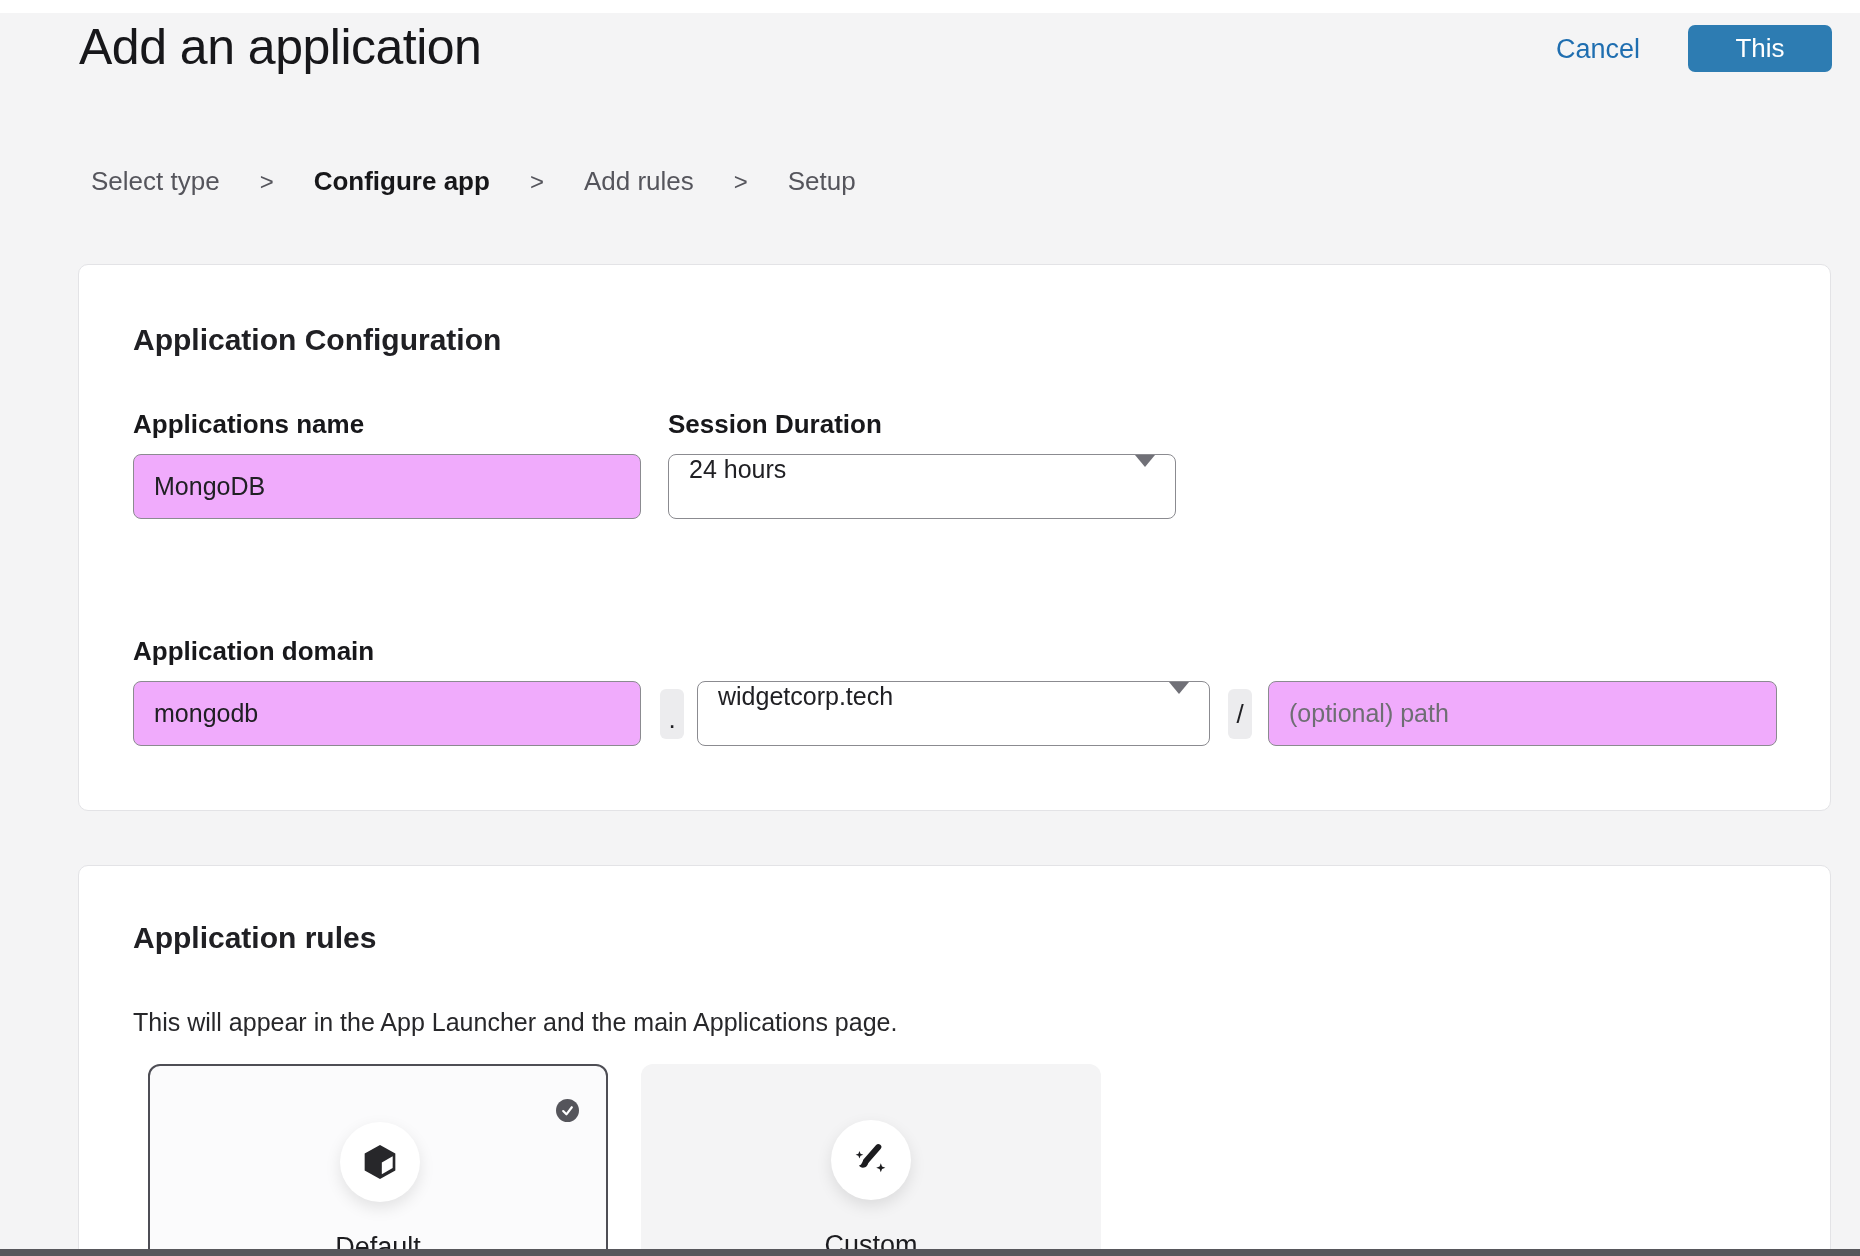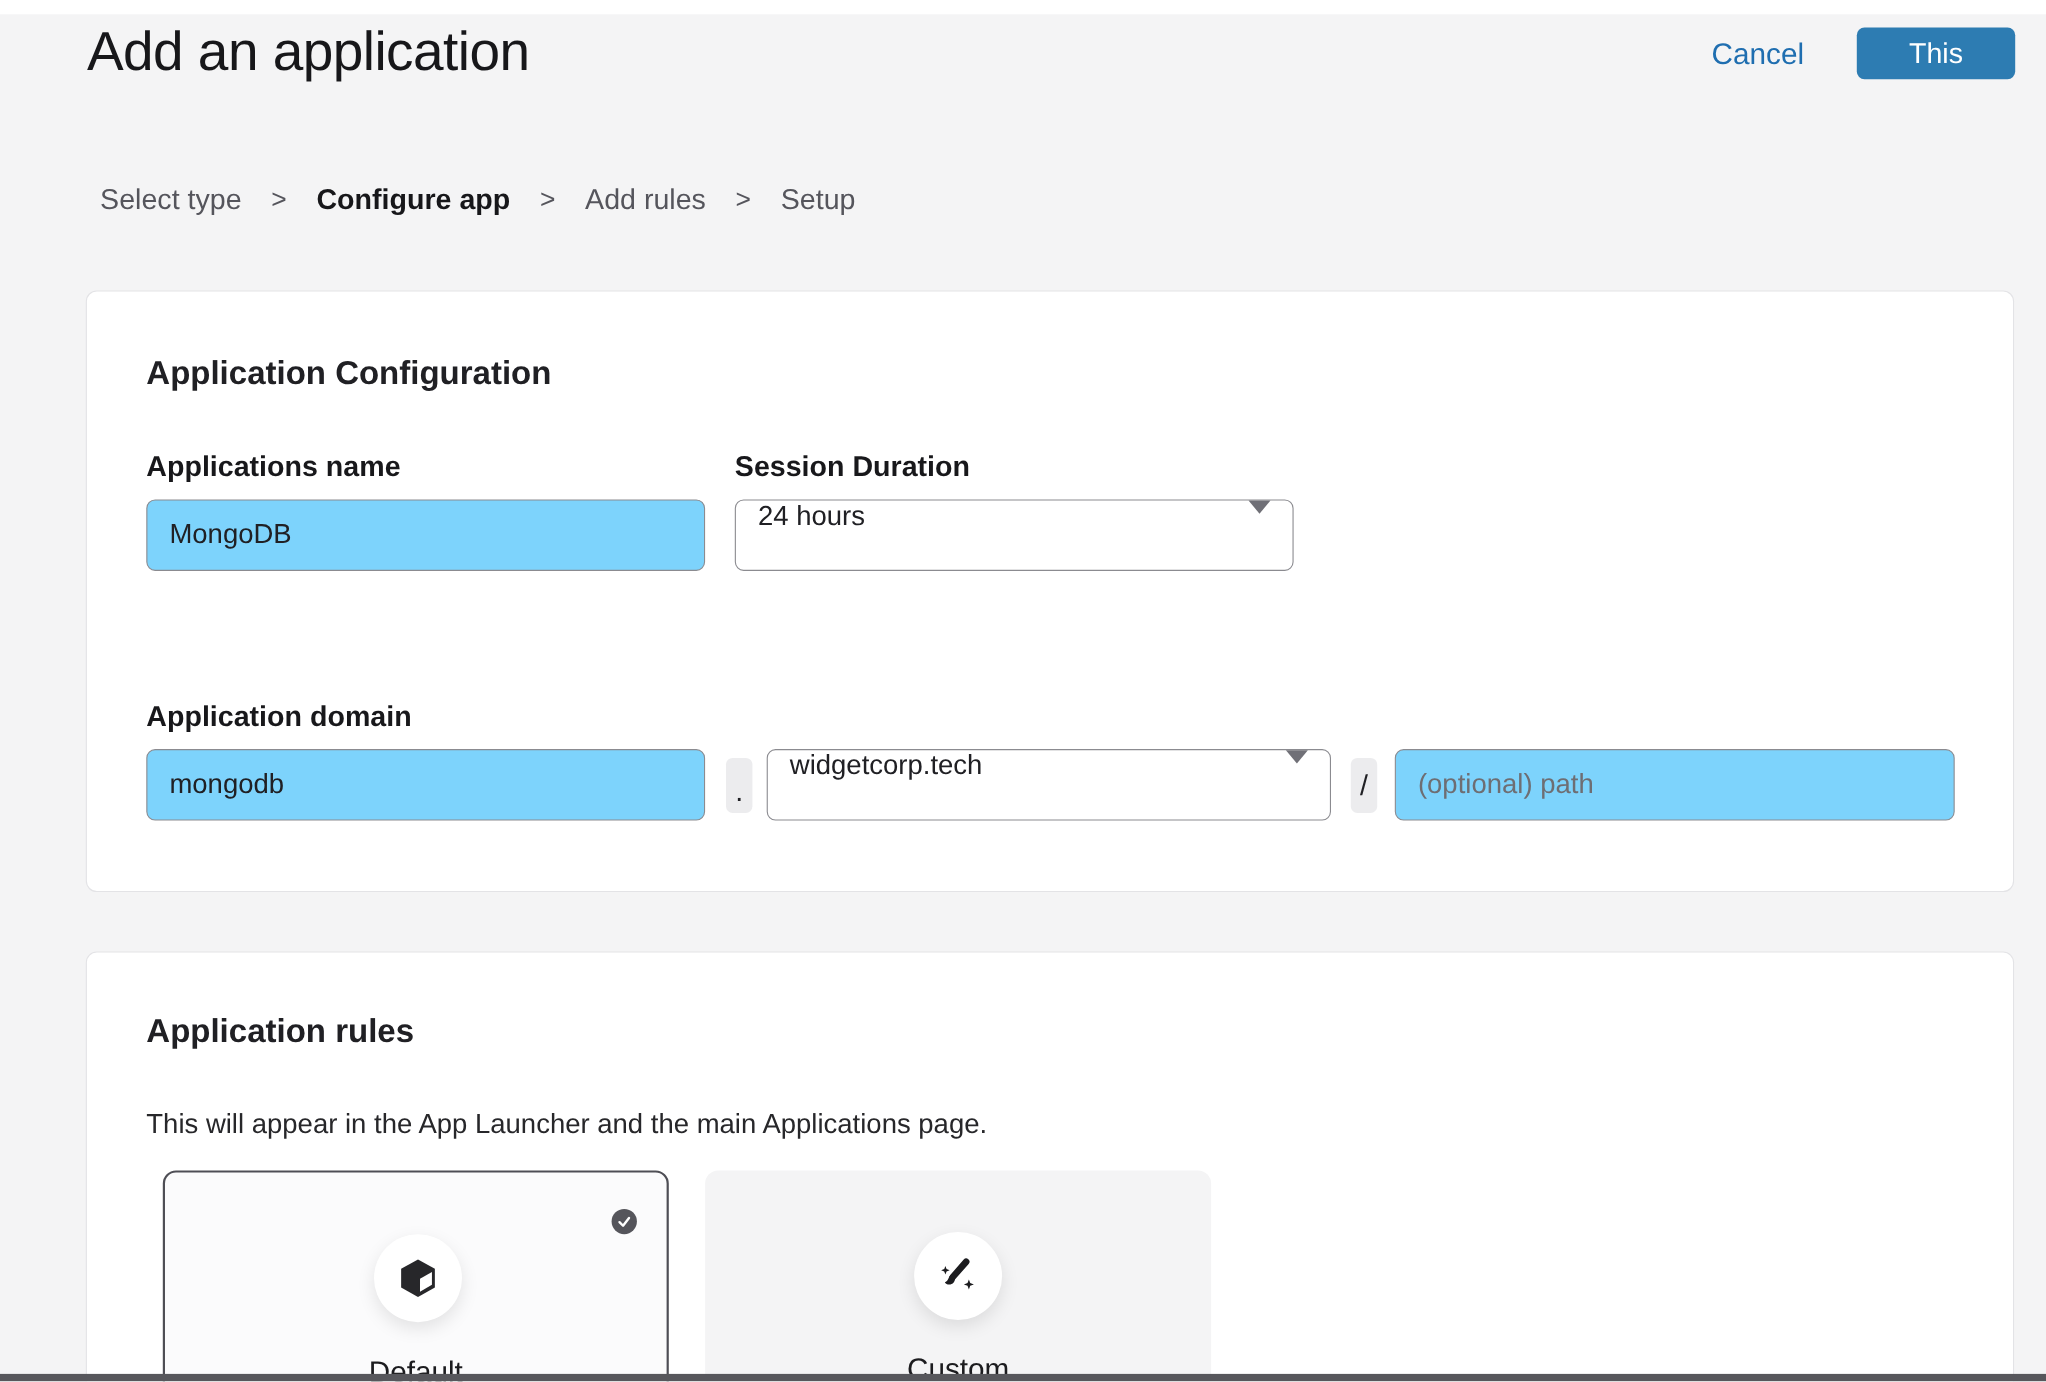--- a/index.html
+++ b/index.html
@@ -25,21 +25,21 @@
   }
   .next-btn {
     position: absolute; left: 1688px; top: 25px; width: 144px; height: 47px;
     background: #2d7cb2; border: none; border-radius: 7px;
     color: #ffffff; font-size: 26px; font-family: inherit; cursor: pointer;
   }
 
   
   .breadcrumb {
     position: absolute; left: 91px; top: 166px;
-    display: flex; align-items: center; gap: 27px;
+    display: flex; align-items: center; gap: 40px;
     font-size: 26px; color: #55555c;
   }
   .breadcrumb .step { cursor: pointer; }
   .breadcrumb .step.active { font-weight: 700; color: #17171a; }
   .breadcrumb .sep { color: #55555c; font-size: 24px; }
 
   
   .card {
     position: absolute; left: 78px; width: 1753px;
     background: #ffffff; border: 1px solid #e3e3e6; border-radius: 10px;
@@ -50,21 +50,21 @@
   .card-heading {
     position: absolute; left: 54px;
     font-size: 30px; font-weight: 700; color: #202024;
   }
   .field-label {
     position: absolute; font-size: 26px; font-weight: 700; color: #18181b;
   }
 
   .text-input {
     position: absolute; height: 65px;
-    border: 1.5px solid #8b8b90; border-radius: 8px; background: #7dd3fc;
+    border: 1.5px solid #8b8b90; border-radius: 8px; background: #f0abfc;
     font-size: 25px; color: #202024; padding: 0 20px; font-family: inherit;
     outline: none;
   }
   .text-input::placeholder { color: #6e6e73; }
 
   .select-box {
     position: absolute; height: 65px;
     border: 1.5px solid #8b8b90; border-radius: 8px; background: #fff;
     display: flex; align-items: flex-start; padding: 0 20px; cursor: pointer;
   }

